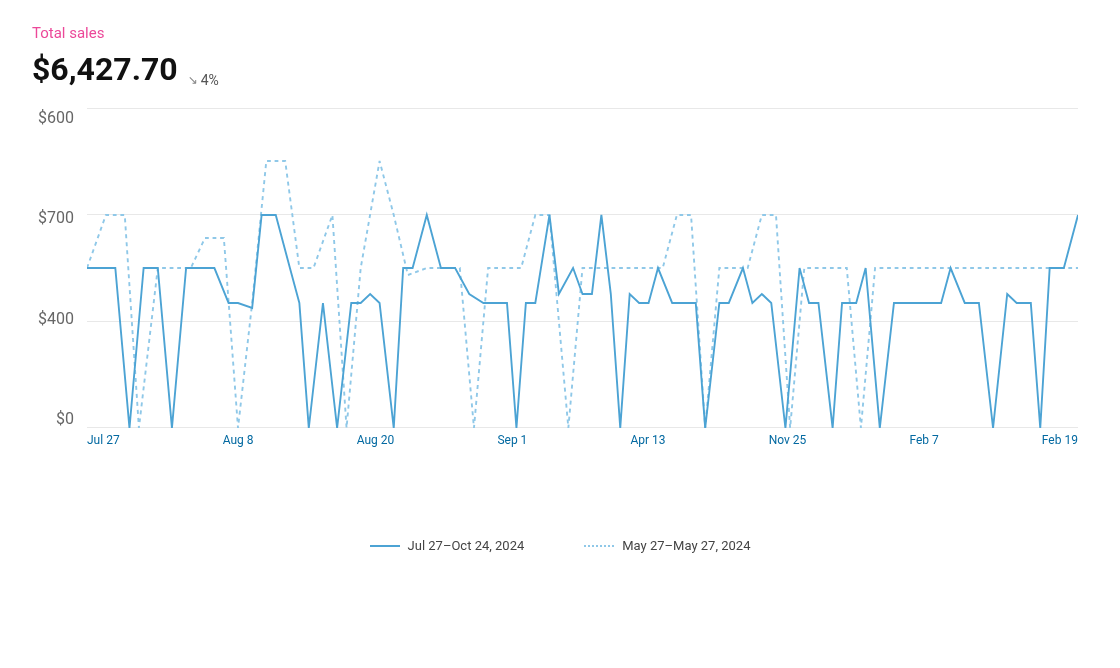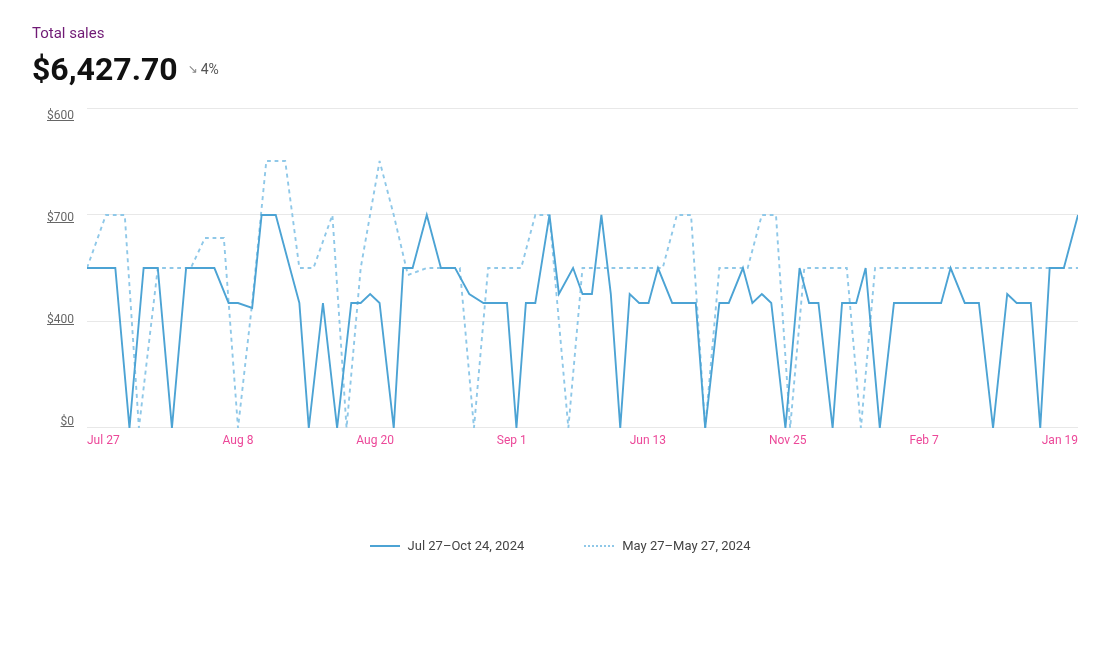--- a/index.html
+++ b/index.html
@@ -6,27 +6,27 @@
     body {
       font-family: -apple-system, BlinkMacSystemFont, 'Segoe UI', Roboto, sans-serif;
       background: #fff;
       padding: 24px 32px;
       width: 1120px;
       height: 668px;
       overflow: hidden;
     }
     .title {
       font-size: 15px;
-      color: #701a75;
+      color: #ec4899;
       margin-bottom: 8px;
       font-weight: 400;
     }
     .value-row {
       display: flex;
-      align-items: center;
+      align-items: flex-end;
       gap: 10px;
       margin-bottom: 20px;
     }
     .main-value {
       font-size: 32px;
       font-weight: 700;
       color: #111;
     }
     .change-badge {
       display: flex;
@@ -53,25 +53,24 @@
       position: absolute;
       left: 0;
       top: 0;
       height: 320px;
       display: flex;
       flex-direction: column;
       justify-content: space-between;
       width: 50px;
     }
     .y-label {
-      font-size: 12px;
+      font-size: 16px;
       color: #666;
       text-align: right;
       padding-right: 8px;
-      text-decoration: underline;
     }
     .chart-plot {
       position: absolute;
       left: 55px;
       top: 0;
       right: 10px;
       height: 320px;
     }
     .grid-line {
       position: absolute;
@@ -83,21 +82,21 @@
     .x-axis {
       position: absolute;
       left: 55px;
       right: 10px;
       top: 325px;
       display: flex;
       justify-content: space-between;
     }
     .x-label {
       font-size: 12px;
-      color: #ec4899;
+      color: #0369a1;
       text-align: right;
     }
     .legend {
       display: flex;
       justify-content: center;
       gap: 60px;
       margin-top: 50px;
     }
     .legend-item {
       display: flex;
@@ -311,24 +310,24 @@
               1050,107
             "></polyline>
         </svg>
       </div>
 
       <div class="x-axis">
         <span class="x-label">Jul 27</span>
         <span class="x-label">Aug 8</span>
         <span class="x-label">Aug 20</span>
         <span class="x-label">Sep 1</span>
-        <span class="x-label">Jun 13</span>
+        <span class="x-label">Apr 13</span>
         <span class="x-label">Nov 25</span>
         <span class="x-label">Feb 7</span>
-        <span class="x-label">Jan 19</span>
+        <span class="x-label">Feb 19</span>
       </div>
     </div>
 
     <div class="legend">
       <div class="legend-item">
         <div class="legend-line-solid"></div>
         <span>Jul 27–Oct 24, 2024</span>
       </div>
       <div class="legend-item">
         <div class="legend-line-dotted"></div>

